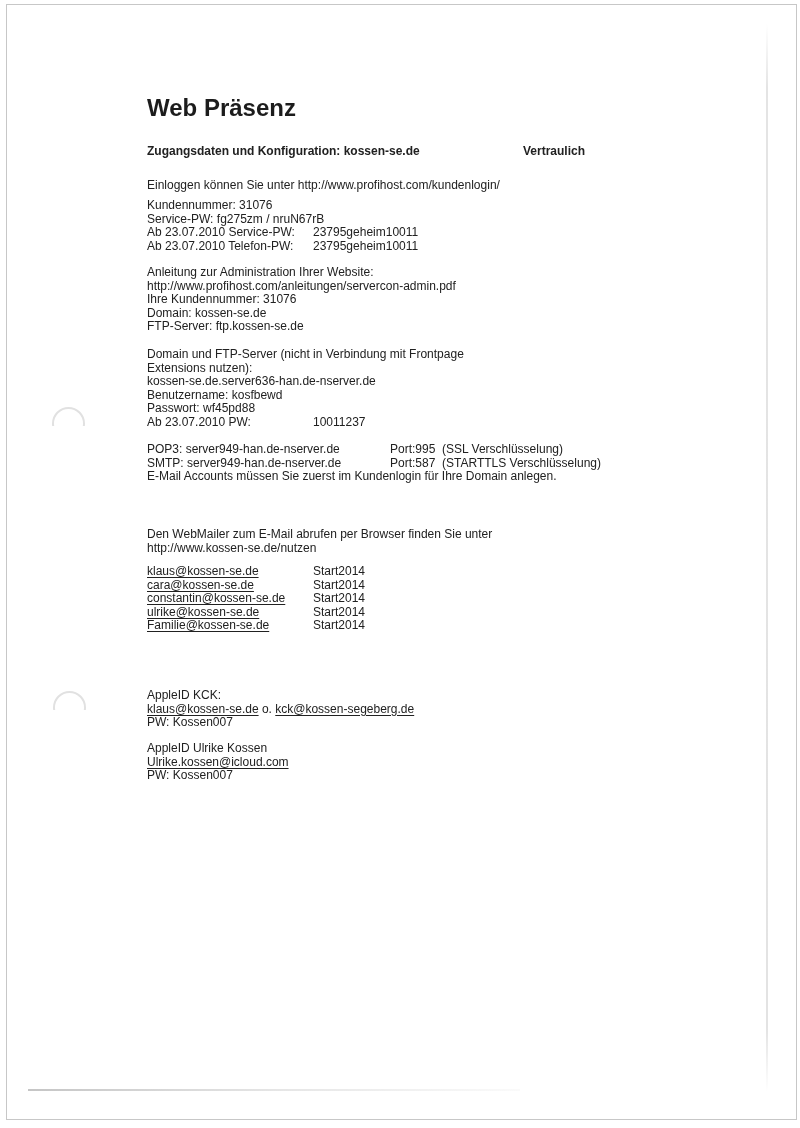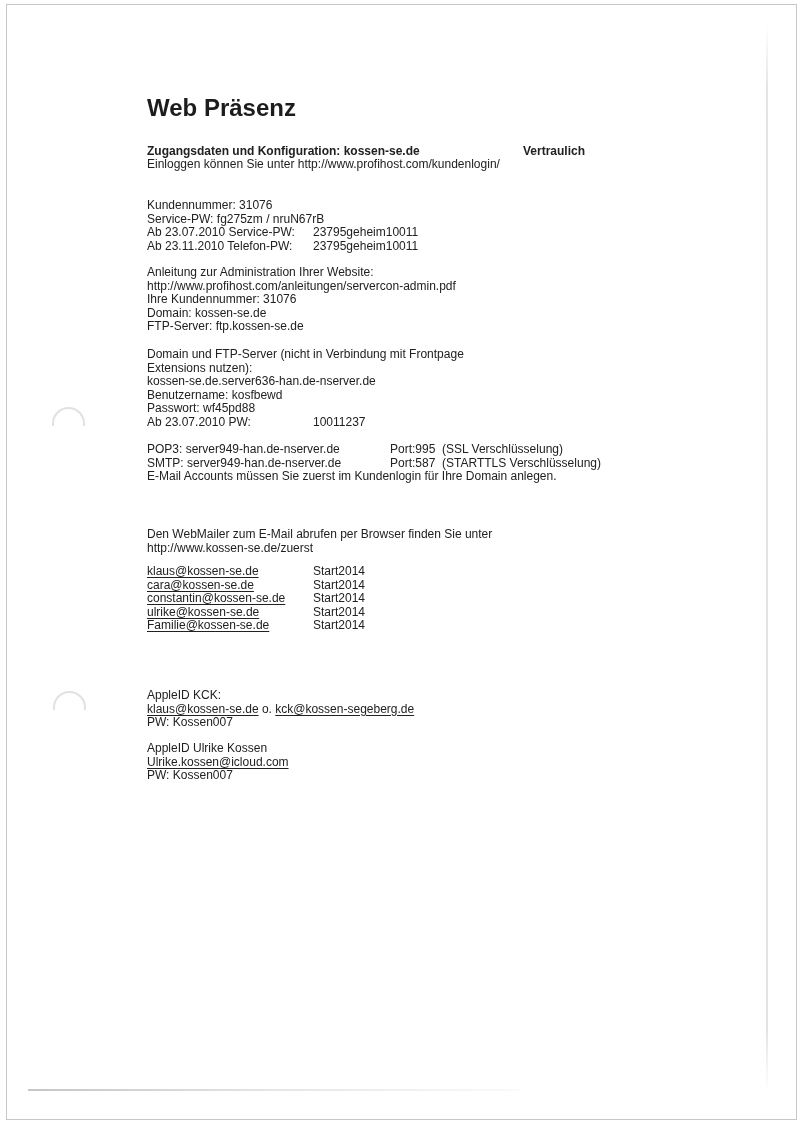--- a/index.html
+++ b/index.html
@@ -50,31 +50,31 @@
   <div class="vline"></div>
   <div class="hline"></div>
 
   <div class="txt title" style="top:97px;">Web Präsenz</div>
 
   <div class="txt" style="top:145px; width:560px;">
     <span class="b">Zugangsdaten und Konfiguration: kossen-se.de</span>
     <span class="classification">Vertraulich</span>
   </div>
 
-  <div class="txt" style="top:158px;">Einloggen können Sie unter http://www.profihost.com/kundenlogin/</div>
+  <div class="txt" style="top:179px;">Einloggen können Sie unter http://www.profihost.com/kundenlogin/</div>
 
   <div class="txt" style="top:199px;">
     <div>Kundennummer: 31076</div>
     <div>Service-PW: fg275zm / nruN67rB</div>
     <div class="row">
       <span>Ab 23.07.2010 Service-PW:</span>
       <span class="val">23795geheim10011</span>
     </div>
     <div class="row">
-      <span>Ab 23.11.2010 Telefon-PW:</span>
+      <span>Ab 23.07.2010 Telefon-PW:</span>
       <span class="val">23795geheim10011</span>
     </div>
   </div>
 
   <div class="txt" style="top:266px;">
     <div>Anleitung zur Administration Ihrer Website:</div>
     <div>http://www.profihost.com/anleitungen/servercon-admin.pdf</div>
     <div>Ihre Kundennummer: 31076</div>
     <div>Domain: kossen-se.de</div>
     <div>FTP-Server: ftp.kossen-se.de</div>
@@ -99,21 +99,21 @@
     </div>
     <div class="row">
       <span>SMTP: server949-han.de-nserver.de</span>
       <span class="val2">Port:587  (STARTTLS Verschlüsselung)</span>
     </div>
     <div>E-Mail Accounts müssen Sie zuerst im Kundenlogin für Ihre Domain anlegen.</div>
   </div>
 
   <div class="txt" style="top:528px;">
     <div>Den WebMailer zum E-Mail abrufen per Browser finden Sie unter</div>
-    <div>http://www.kossen-se.de/zuerst</div>
+    <div>http://www.kossen-se.de/nutzen</div>
   </div>
 
   <div class="txt" style="top:565px;">
     <div class="row">
       <span class="u">klaus@kossen-se.de</span>
       <span class="val">Start2014</span>
     </div>
     <div class="row">
       <span class="u">cara@kossen-se.de</span>
       <span class="val">Start2014</span>

